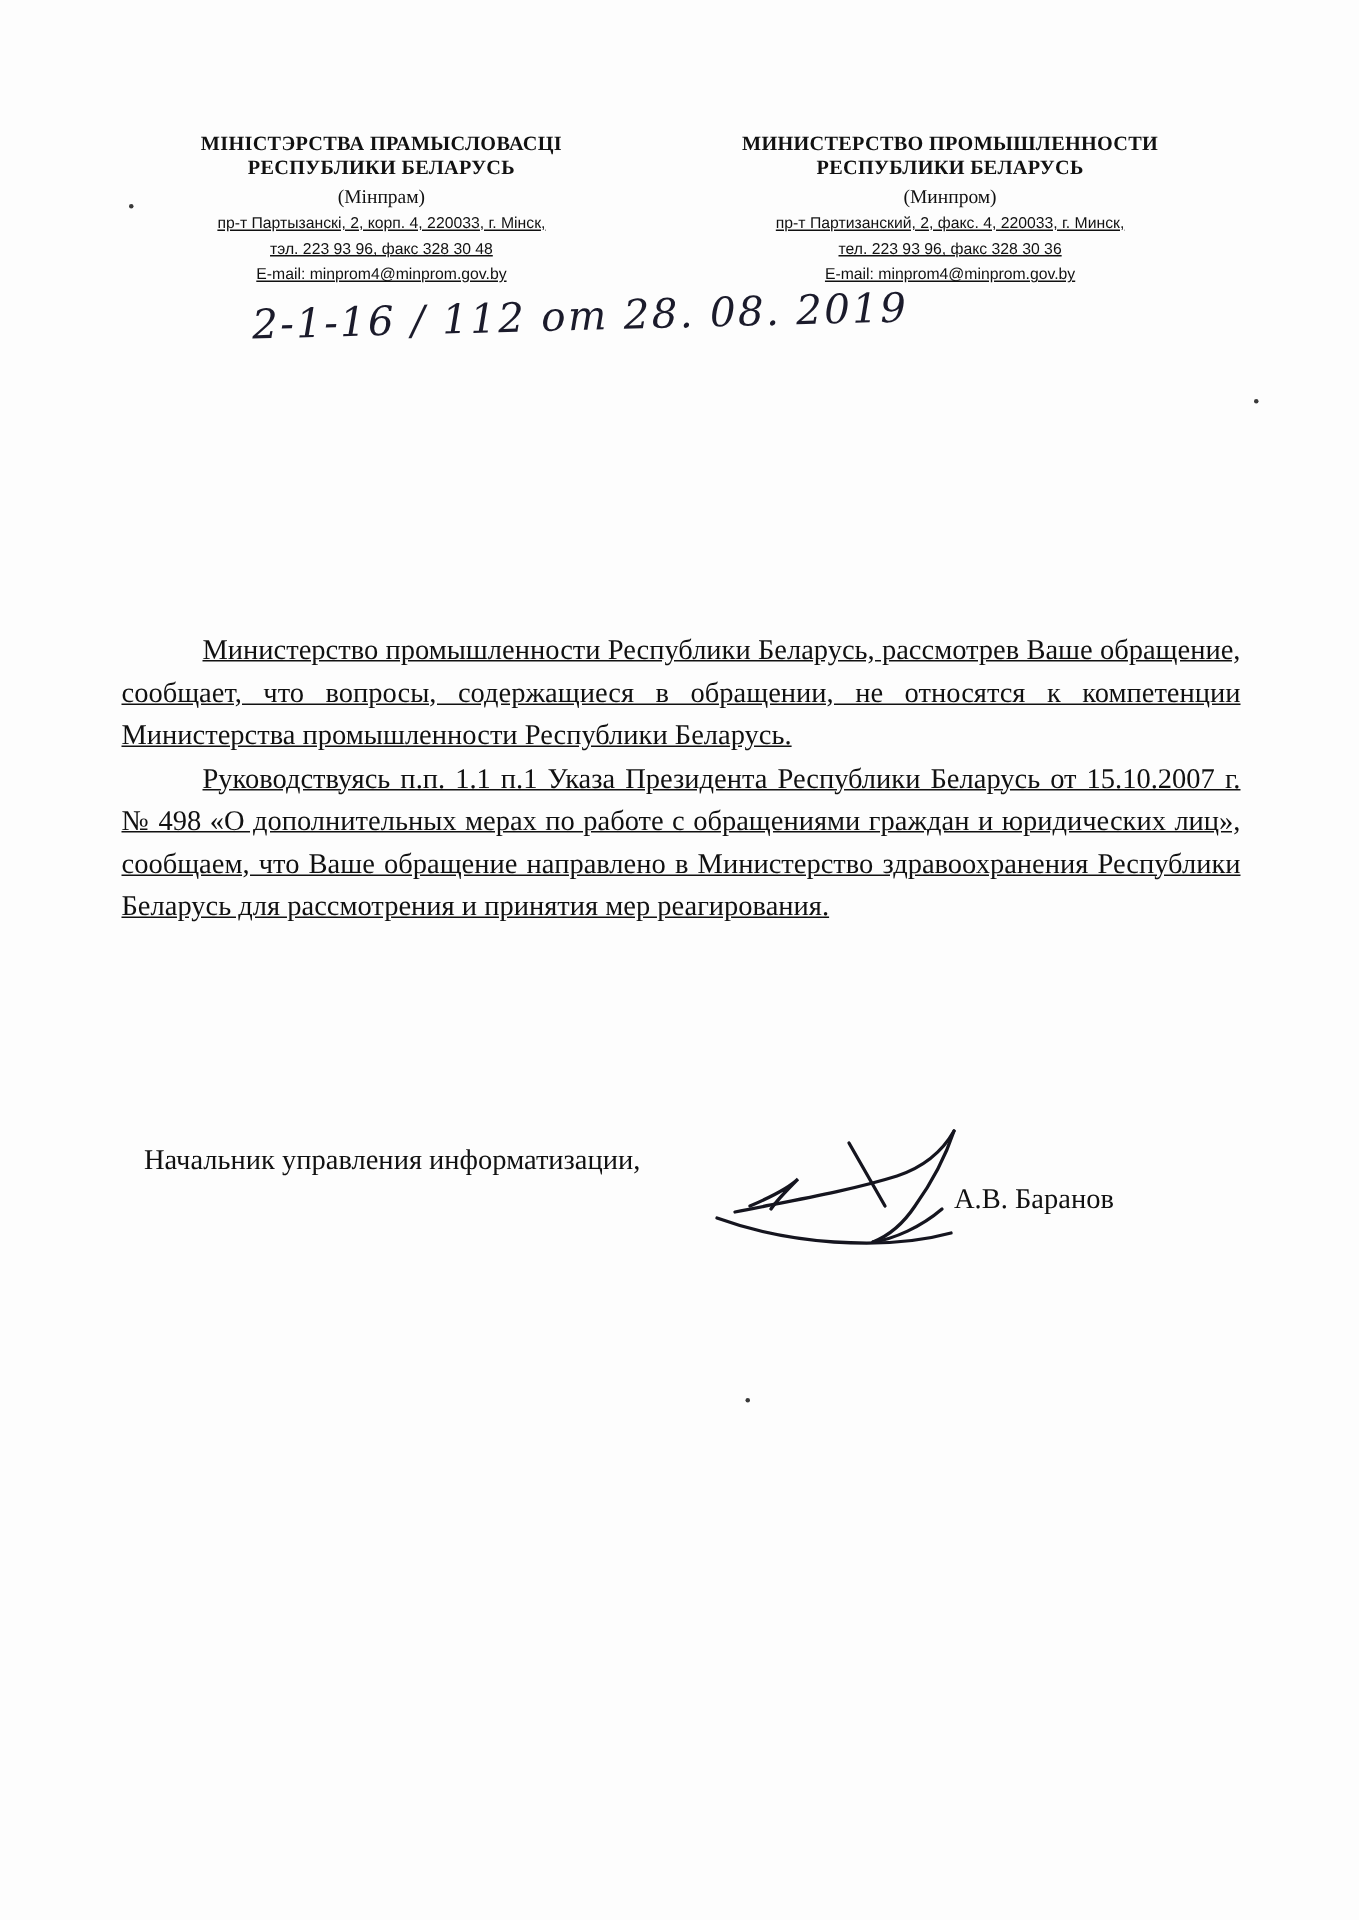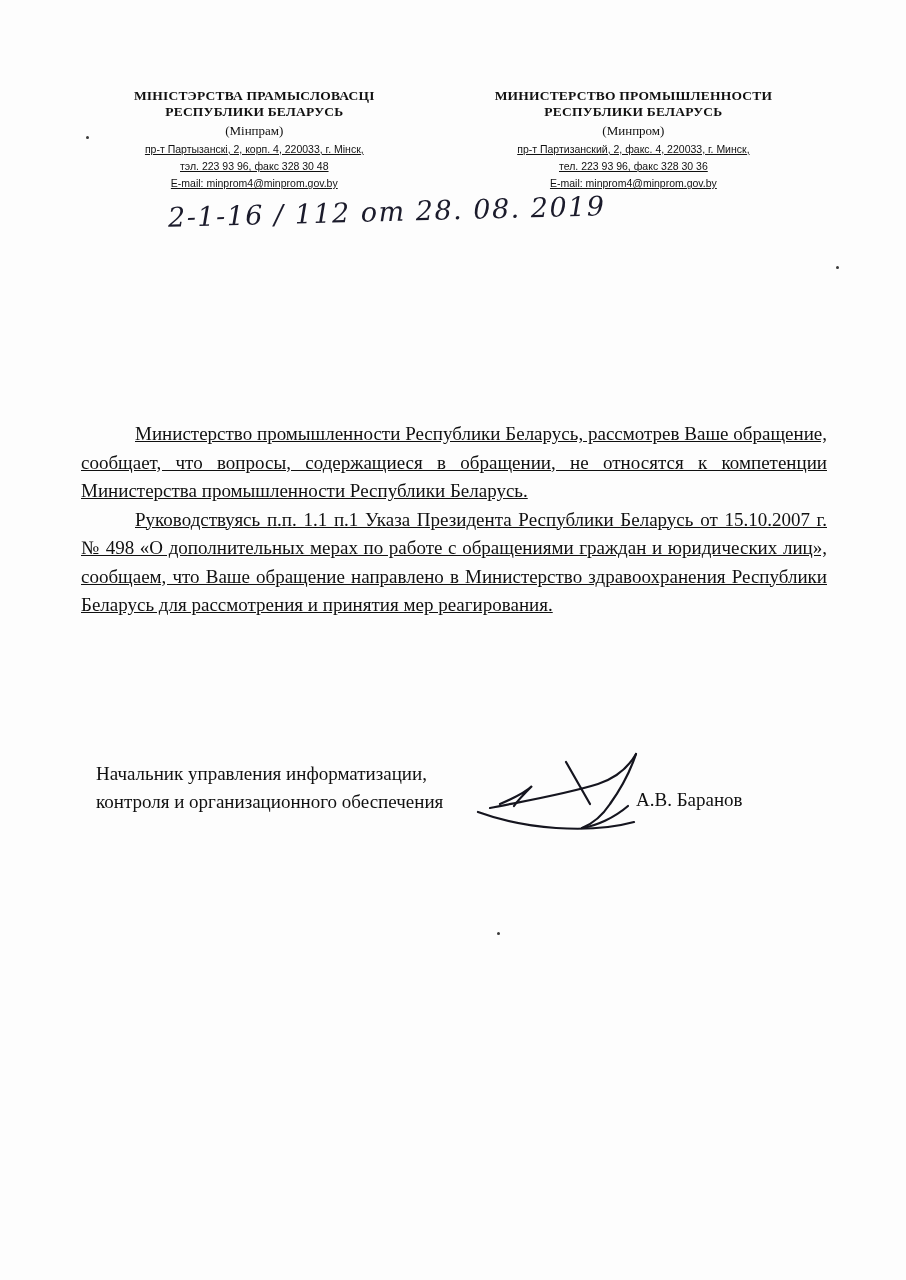--- a/index.html
+++ b/index.html
@@ -171,21 +171,20 @@
 
 
   <div class="body-text">
     <p>Министерство промышленности Республики Беларусь, рассмотрев Ваше обращение, сообщает, что вопросы, содержащиеся в обращении, не относятся к компетенции Министерства промышленности Республики Беларусь.</p>
     <p>Руководствуясь п.п. 1.1 п.1 Указа Президента Республики Беларусь от 15.10.2007 г. № 498 «О дополнительных мерах по работе с обращениями граждан и юридических лиц», сообщаем, что Ваше обращение направлено в Министерство здравоохранения Республики Беларусь для рассмотрения и принятия мер реагирования.</p>
   </div>
 
   <div class="sign-block">
     <div class="sign-lines">
       <div>Начальник управления информатизации,</div>
-      <div>контроля и организационного обеспечения</div>
     </div>
     <div class="sign-name">А.В. Баранов</div>
   </div>
 
   <svg class="signature-svg" width="220" height="120" viewBox="0 0 220 120">
     <g fill="none" stroke="#15151f" stroke-width="2.2" stroke-linecap="round">
       <path d="M20 66 C60 58, 96 52, 128 42 C146 36, 158 26, 166 12"></path>
       <path d="M166 12 C160 30, 150 48, 140 62 C132 74, 122 82, 112 86"></path>
       <path d="M112 86 C126 84, 144 76, 158 64"></path>
       <path d="M96 20 C104 34, 112 48, 120 62"></path>

